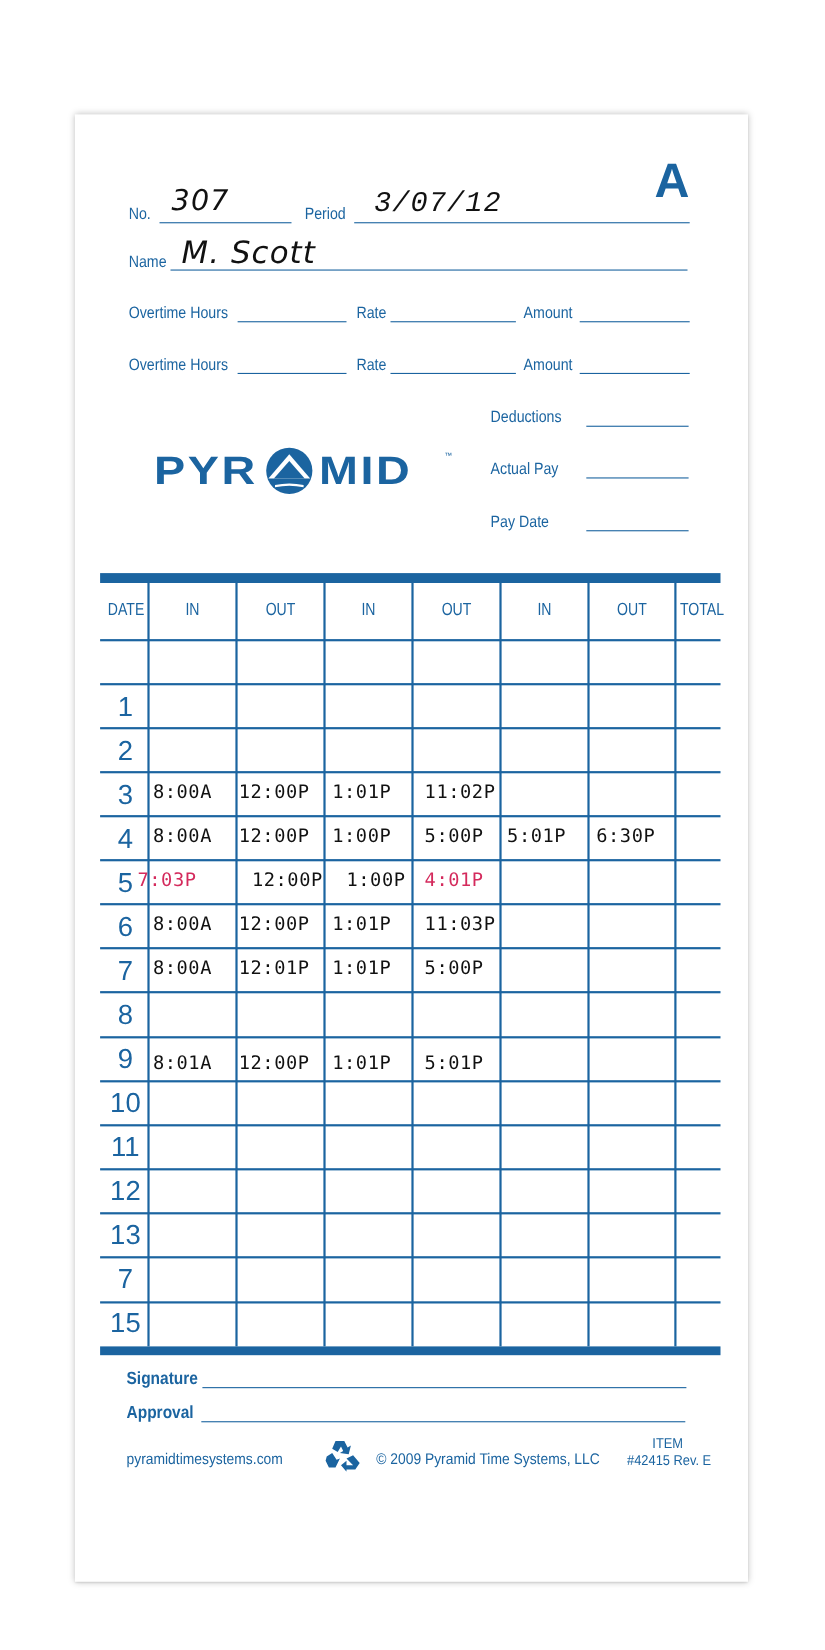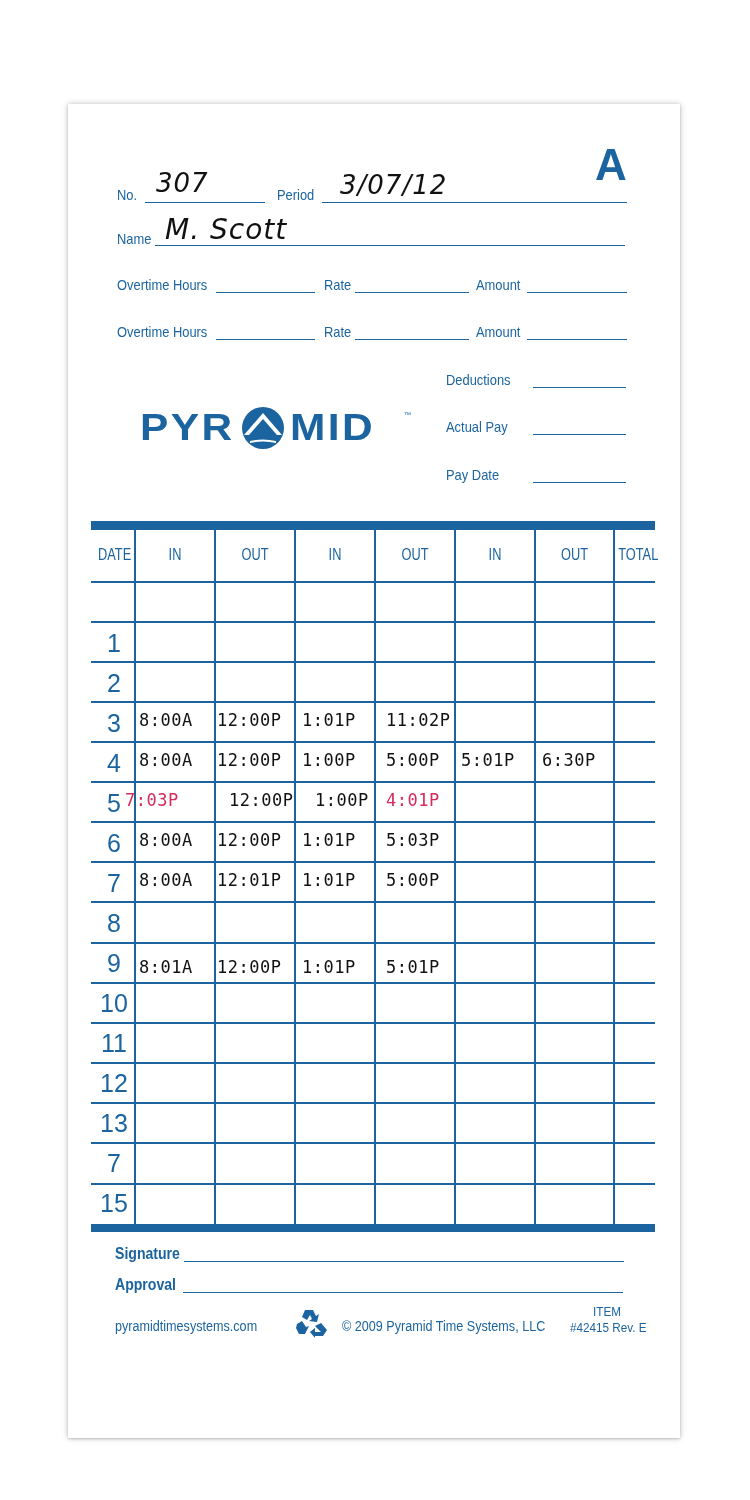--- a/index.html
+++ b/index.html
@@ -28,21 +28,21 @@
 <div class="card"></div>
 
 <div class="letterA">A</div>
 
 <div class="lbl" style="left:117px; top:186px;">No.</div>
 <div class="line" style="left:145px; top:202px; width:120px;"></div>
 <div class="hand" style="left:156px; top:168px;text-align:right;">307</div>
 
 <div class="lbl" style="left:277px; top:186px;">Period</div>
 <div class="line" style="left:322px; top:202px; width:305px;"></div>
-<div class="hand" style="left:340px; top:170px;">3/07/12</div>
+<div class="hand" style="left:340px; top:170px;font-family:Liberation Mono, monospace;">3/07/12</div>
 
 <div class="lbl" style="left:117px; top:230px;">Name</div>
 <div class="line" style="left:155px; top:245px; width:470px;"></div>
 <div class="hand" style="left:165px; top:213px; font-size:28px;">M. Scott</div>
 
 <div class="lbl" style="left:117px; top:276px;">Overtime Hours</div>
 <div class="line" style="left:216px; top:292px; width:99px;"></div>
 <div class="lbl" style="left:324px; top:276px;">Rate</div>
 <div class="line" style="left:355px; top:292px; width:114px;"></div>
 <div class="lbl" style="left:476px; top:276px;">Amount</div>
@@ -140,21 +140,21 @@
 <div class="punch" style="left:542px; top:750px;">6:30P</div>
 
 <div class="punch red" style="left:125px; top:790px;">7:03P</div>
 <div class="punch" style="left:229px; top:790px;">12:00P</div>
 <div class="punch" style="left:315px; top:790px;">1:00P</div>
 <div class="punch red" style="left:386px; top:790px;">4:01P</div>
 
 <div class="punch" style="left:139px; top:830px;">8:00A</div>
 <div class="punch" style="left:217px; top:830px;">12:00P</div>
 <div class="punch" style="left:302px; top:830px;">1:01P</div>
-<div class="punch" style="left:386px; top:830px;">5:03P</div>
+<div class="punch" style="left:386px; top:830px;">11:03P</div>
 
 <div class="punch" style="left:139px; top:870px;">8:00A</div>
 <div class="punch" style="left:217px; top:870px;">12:01P</div>
 <div class="punch" style="left:302px; top:870px;">1:01P</div>
 <div class="punch" style="left:386px; top:870px;">5:00P</div>
 
 <div class="punch" style="left:139px; top:957px;">8:01A</div>
 <div class="punch" style="left:217px; top:957px;">12:00P</div>
 <div class="punch" style="left:302px; top:957px;">1:01P</div>
 <div class="punch" style="left:386px; top:957px;">5:01P</div>

